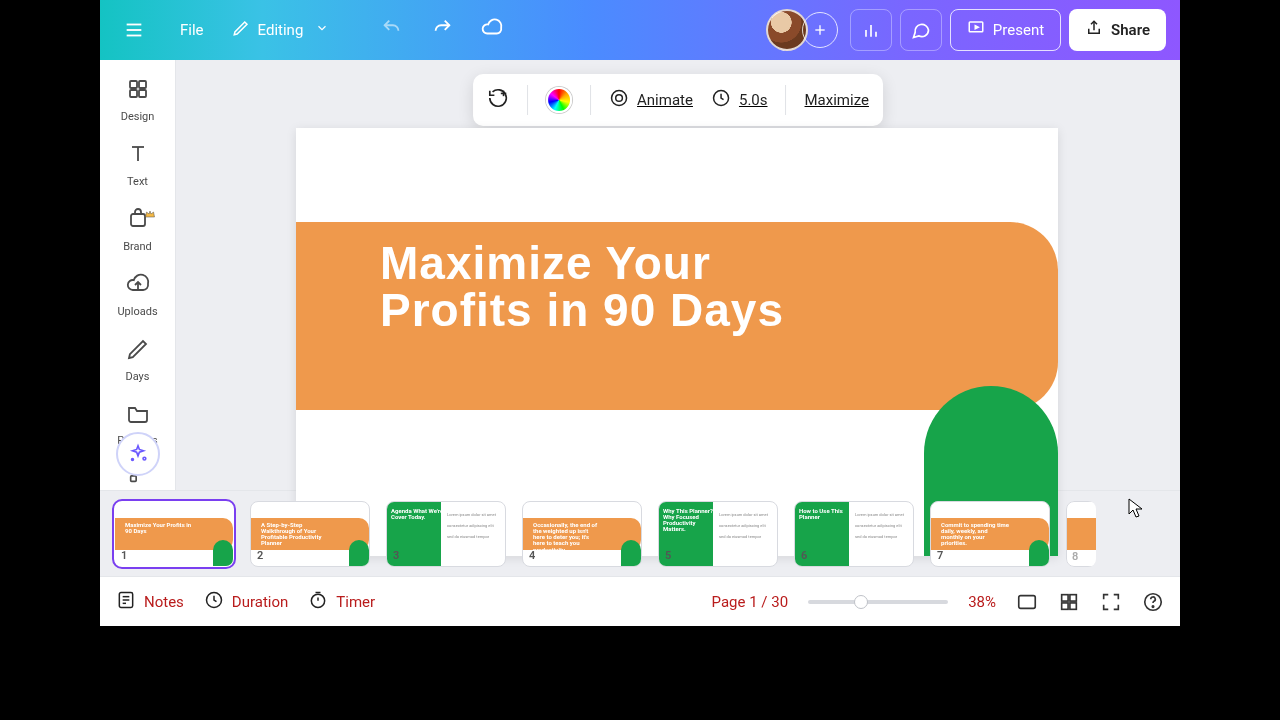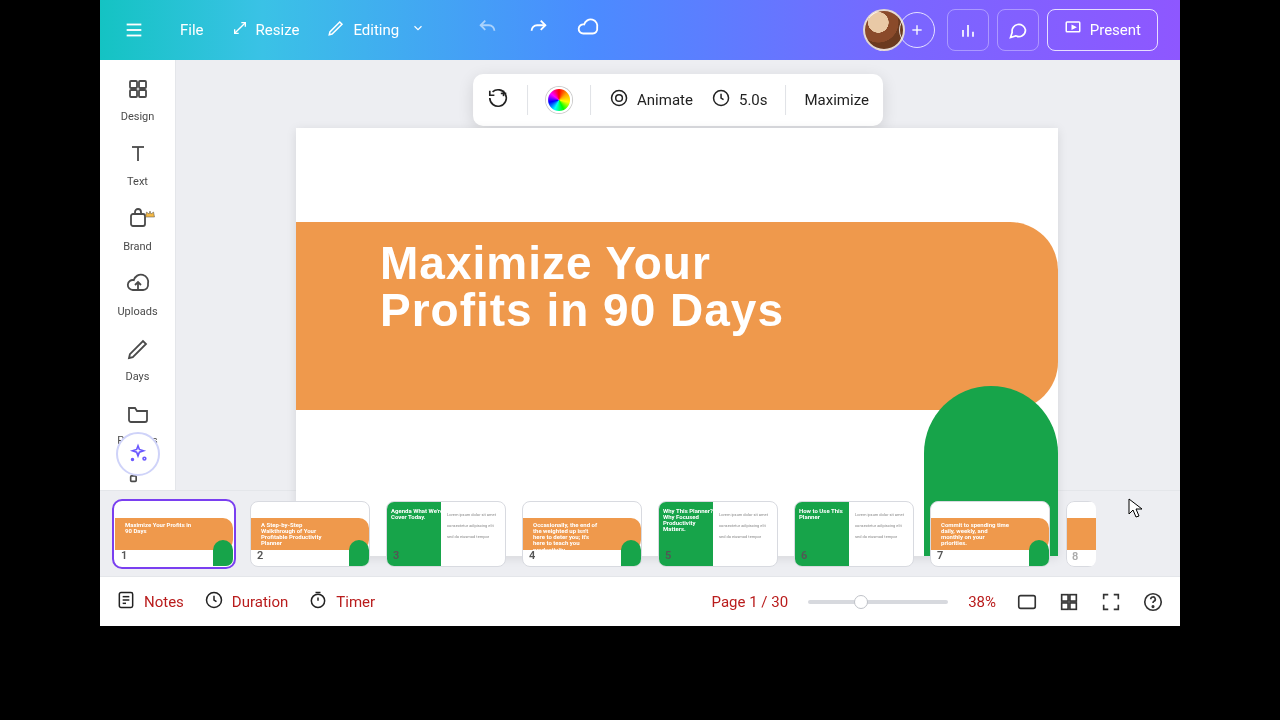--- a/index.html
+++ b/index.html
@@ -24,21 +24,21 @@
   .body{flex:1;display:flex;min-height:0;}
   
   .rail{width:76px;background:#fff;border-right:1px solid #e4e6ea;display:flex;flex-direction:column;align-items:center;padding-top:12px;gap:8px;position:relative;}
   .rail-item{width:70px;height:66px;display:flex;flex-direction:column;align-items:center;justify-content:center;gap:6px;color:#4a4a4a;font-size:11px;cursor:pointer;border-radius:8px;}
   .rail-item svg{stroke:#4a4a4a;}
   .rail-item .crown{position:absolute;transform:translate(12px,-14px);}
   .rail-bottom{position:absolute;bottom:14px;left:0;right:0;display:flex;justify-content:center;}
   .magic{width:44px;height:44px;border-radius:50%;border:2px solid #cfd3f9;display:flex;align-items:center;justify-content:center;background:#fff;}
   
   .canvas-area{flex:1;position:relative;background:#edeef2;}
-  .float-toolbar{position:absolute;top:14px;left:50%;transform:translateX(-50%);height:52px;background:#fff;border-radius:10px;box-shadow:0 4px 16px rgba(0,0,0,.12);display:flex;align-items:center;padding:0 14px;gap:18px;}
+  .float-toolbar{position:absolute;top:14px;left:50%;transform:translateX(-50%);height:52px;background:#fff;border-radius:10px;box-shadow:0 4px 16px rgba(0,0,0,.12);display:flex;align-items:center;padding:0 14px;gap:18px;text-decoration:underline;}
   .ft-sep{width:1px;height:30px;background:#e0e2e6;}
   .ft-btn{display:flex;align-items:center;gap:8px;color:#222;font-size:15px;cursor:pointer;}
   .rainbow{width:26px;height:26px;border-radius:50%;background:conic-gradient(red,orange,yellow,lime,cyan,blue,magenta,red);border:2px solid #fff;box-shadow:0 0 0 1px #ccc;}
   
   .slide{position:absolute;left:120px;top:68px;width:762px;height:428px;background:#fff;box-shadow:0 2px 10px rgba(0,0,0,.10);overflow:hidden;}
   .slide .orange{position:absolute;left:0;top:94px;right:0;height:188px;background:#ef994c;border-top-right-radius:48px;border-bottom-right-radius:48px;}
   .slide .title{position:absolute;left:84px;top:112px;right:260px;color:#fff;font-size:46px;line-height:1.02;font-weight:700;font-family:"Arial Black",Arial,sans-serif;letter-spacing:1px;}
   .slide .greenblob{position:absolute;right:0;bottom:-40px;width:134px;height:210px;background:#17a44a;border-top-left-radius:70px;border-top-right-radius:70px;}
   
   .cursor{position:absolute;pointer-events:none;}
@@ -72,28 +72,20 @@
           <line x1="4" y1="6" x2="20" y2="6"></line>
           <line x1="4" y1="12" x2="20" y2="12"></line>
           <line x1="4" y1="18" x2="20" y2="18"></line>
         </svg>
     </div>
     <div class="tgap"></div>
     <div class="menubtn">
         <span>File</span>
       </div>
     <div class="menubtn">
-      <span><svg width="16" height="16" viewBox="0 0 24 24" fill="none" stroke-width="2">
-            <path d="M4 14v6h6"></path>
-            <path d="M20 10V4h-6"></path>
-            <path d="M4 20 20 4"></path>
-          </svg></span>
-      <span>Resize</span>
-    </div>
-    <div class="menubtn">
       <span><svg width="18" height="18" viewBox="0 0 24 24" fill="none" stroke-width="2">
             <path d="M3 21l3.8-.9L20 7l-3-3L3.9 17.2 3 21z"></path>
           </svg></span>
       <span>Editing</span>
       <span class="mode-chevron"><svg width="14" height="14" viewBox="0 0 24 24" fill="none" stroke-width="2">
             <polyline points="6 9 12 15 18 9"></polyline>
           </svg></span>
     </div>
     <div class="tgap"></div>
       <div class="tgap"></div>
@@ -140,20 +132,28 @@
     </div>
     <div class="tgap" style="width:8px"></div>
     <div class="present-btn">
       <span><svg width="18" height="18" viewBox="0 0 24 24" fill="none" stroke="#fff" stroke-width="2">
             <rect x="3" y="4" width="18" height="13" rx="1"></rect>
             <polygon points="11 9 15 11 11 13 11 9" fill="#fff"></polygon>
           </svg></span>
       <span>Present</span>
     </div>
     <div class="tgap" style="width:8px"></div>
+    <div class="share-btn">
+      <span><svg width="18" height="18" viewBox="0 0 24 24" fill="none" stroke="#222" stroke-width="2">
+            <path d="M12 3v12"></path>
+            <path d="m8 7 4-4 4 4"></path>
+            <path d="M5 13v6h14v-6"></path>
+          </svg></span>
+      <span>Share</span>
+    </div>
   </div>
 
   <div class="body">
 
     <div class="rail">
       <div class="rail-item">
         <span><svg width="24" height="24" viewBox="0 0 24 24" fill="none" stroke-width="1.8">
               <rect x="4" y="4" width="7" height="7" rx="1"></rect>
               <rect x="13" y="4" width="7" height="7" rx="1"></rect>
               <rect x="4" y="13" width="7" height="7" rx="1"></rect>

